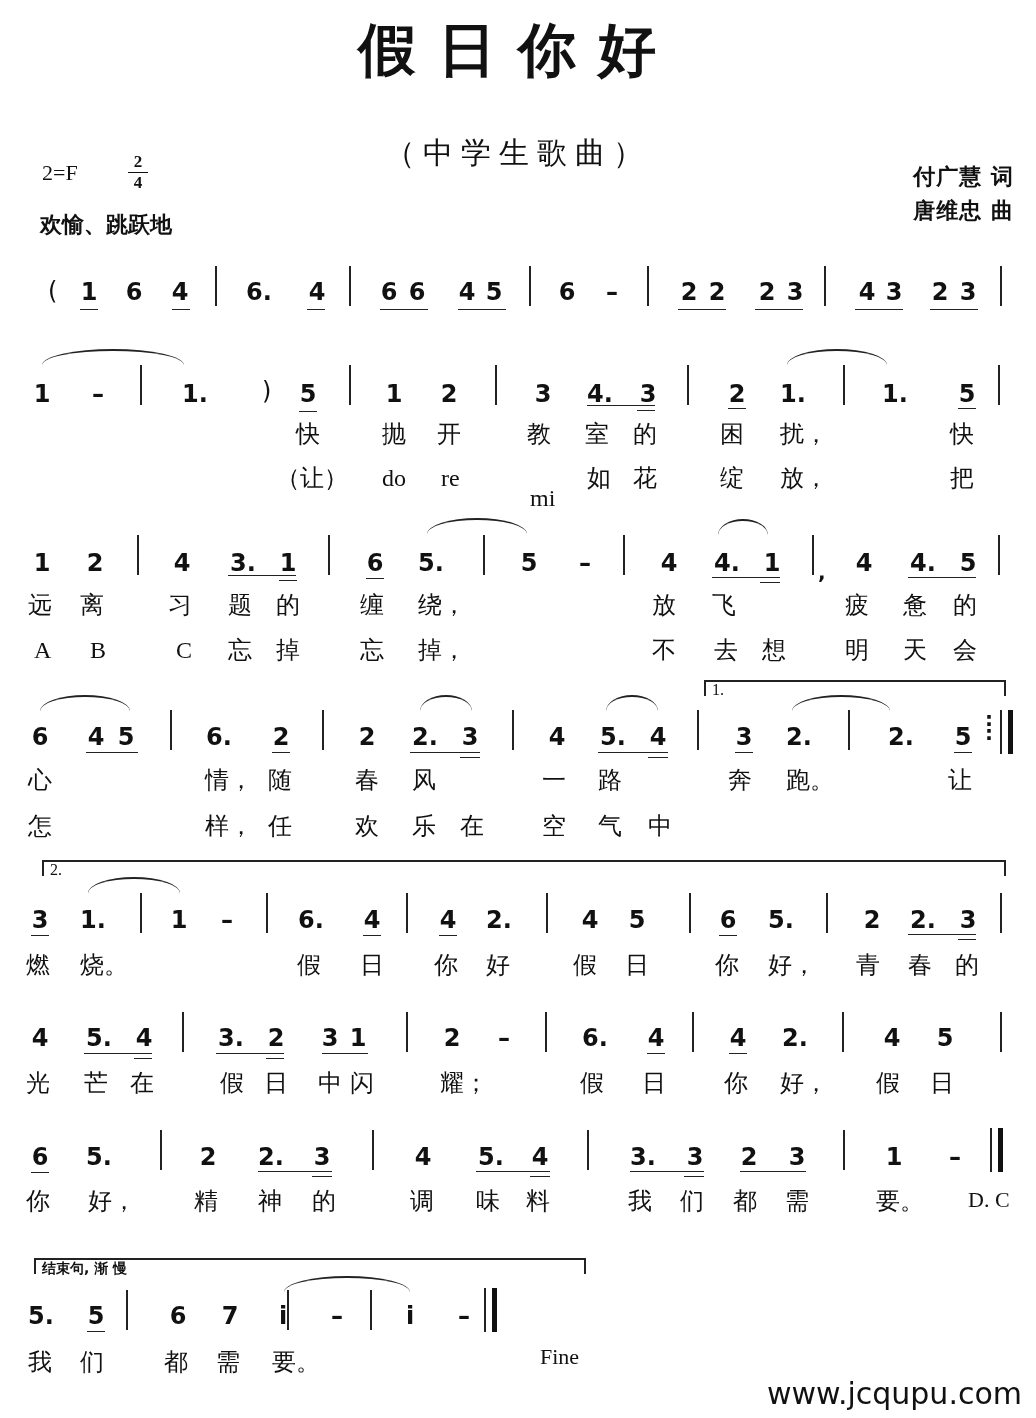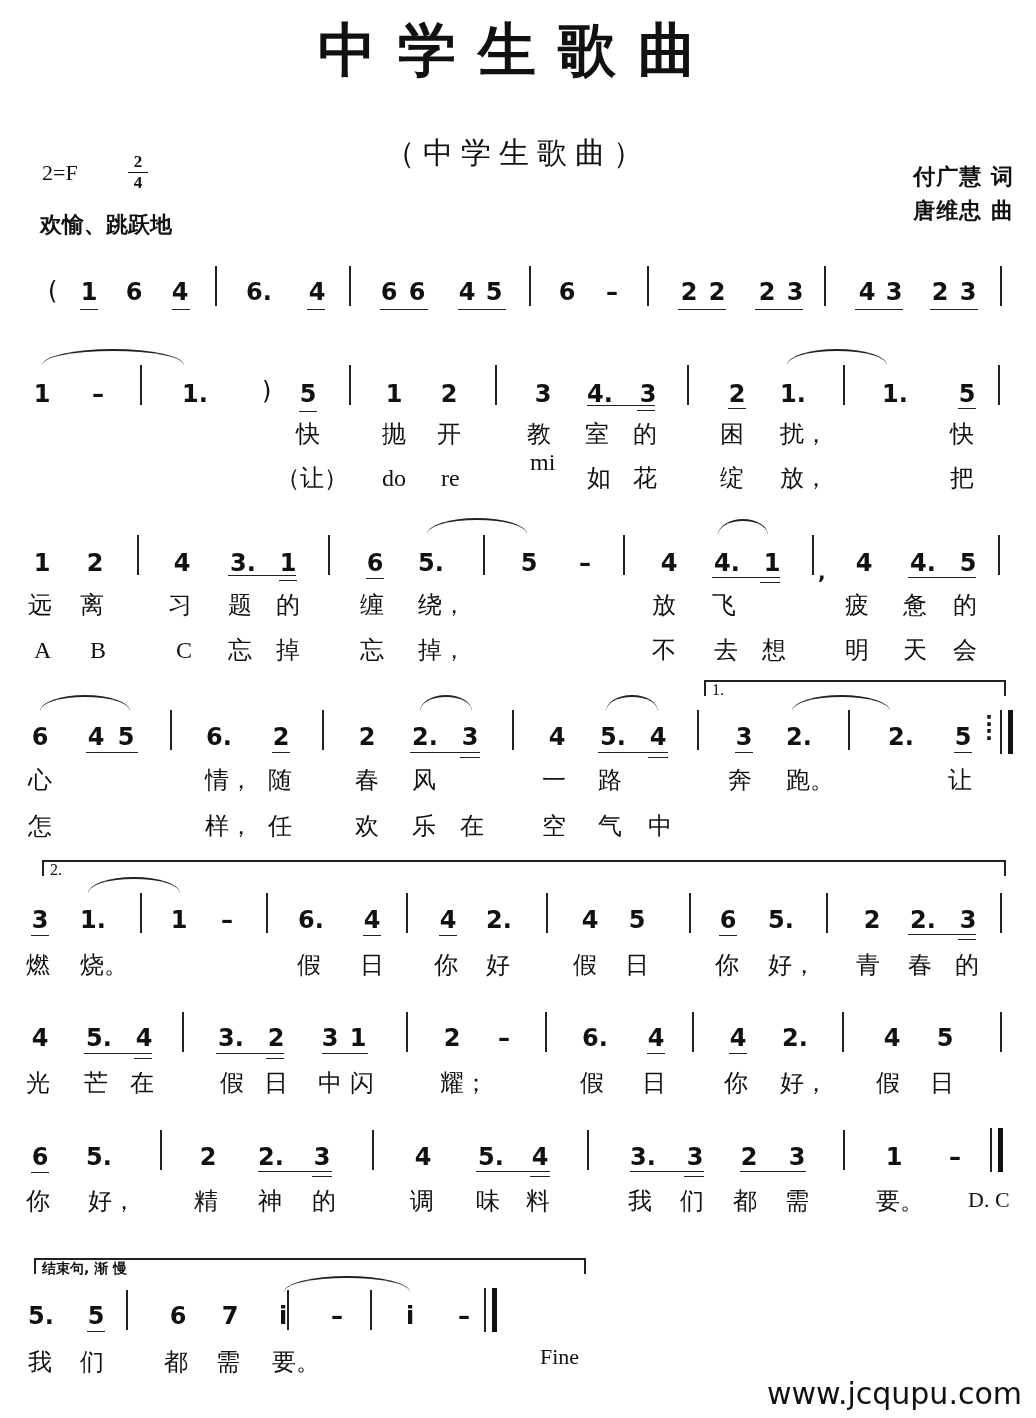--- a/index.html
+++ b/index.html
@@ -22,21 +22,21 @@
   .lat { font-family:"Liberation Serif", serif; }
   .slur { position:absolute; border-top:2px solid #222; border-radius:50% 50% 0 0 / 100% 100% 0 0; height:14px; }
   .volta { position:absolute; border-top:2px solid #222; border-left:2px solid #222; border-right:2px solid #222; height:14px; font-family:"Liberation Serif", serif; font-size:16px; padding-left:6px; line-height:16px; }
   .wm { position:absolute; right:14px; top:1376px; font-family:"DejaVu Sans", sans-serif; font-size:30px; color:#111; }
   .mark { position:absolute; font-family:"Liberation Serif", serif; font-size:22px; }
   .paren { position:absolute; font-size:24px; font-family:"DejaVu Sans", sans-serif; }
 </style>
 </head>
 <body>
 
-<div class="abs title">中学生歌曲</div>
+<div class="abs title">假日你好</div>
 <div class="abs subtitle">（中学生歌曲）</div>
 <div class="abs key">2=F</div>
 <div class="abs timesig">
   <div class="num">2</div>
   <div>4</div>
 </div>
 <div class="abs tempo">欢愉、跳跃地</div>
 <div class="abs credit" style="top:162px;">付广慧 词</div>
 <div class="abs credit" style="top:196px;">唐维忠 曲</div>
 
@@ -113,21 +113,21 @@
   <span class="ly" style="left:527px;top:420px;">教</span>
   <span class="ly" style="left:585px;top:420px;">室</span>
   <span class="ly" style="left:633px;top:420px;">的</span>
   <span class="ly" style="left:720px;top:420px;">困</span>
   <span class="ly" style="left:780px;top:420px;">扰，</span>
   <span class="ly" style="left:950px;top:420px;">快</span>
 
   <span class="ly" style="left:276px;top:464px;">（让）</span>
   <span class="ly lat" style="left:382px;top:464px;">do</span>
   <span class="ly lat" style="left:441px;top:464px;">re</span>
-  <span class="ly lat" style="left:530px;top:448px;">mi</span>
+  <span class="ly lat" style="left:530px;top:484px;">mi</span>
   <span class="ly" style="left:587px;top:464px;">如</span>
   <span class="ly" style="left:633px;top:464px;">花</span>
   <span class="ly" style="left:720px;top:464px;">绽</span>
   <span class="ly" style="left:780px;top:464px;">放，</span>
   <span class="ly" style="left:950px;top:464px;">把</span>
 </div>
 
 <div>
   <span class="n" style="left:30px;top:549px;">1</span>
   <span class="n" style="left:83px;top:549px;">2</span>

